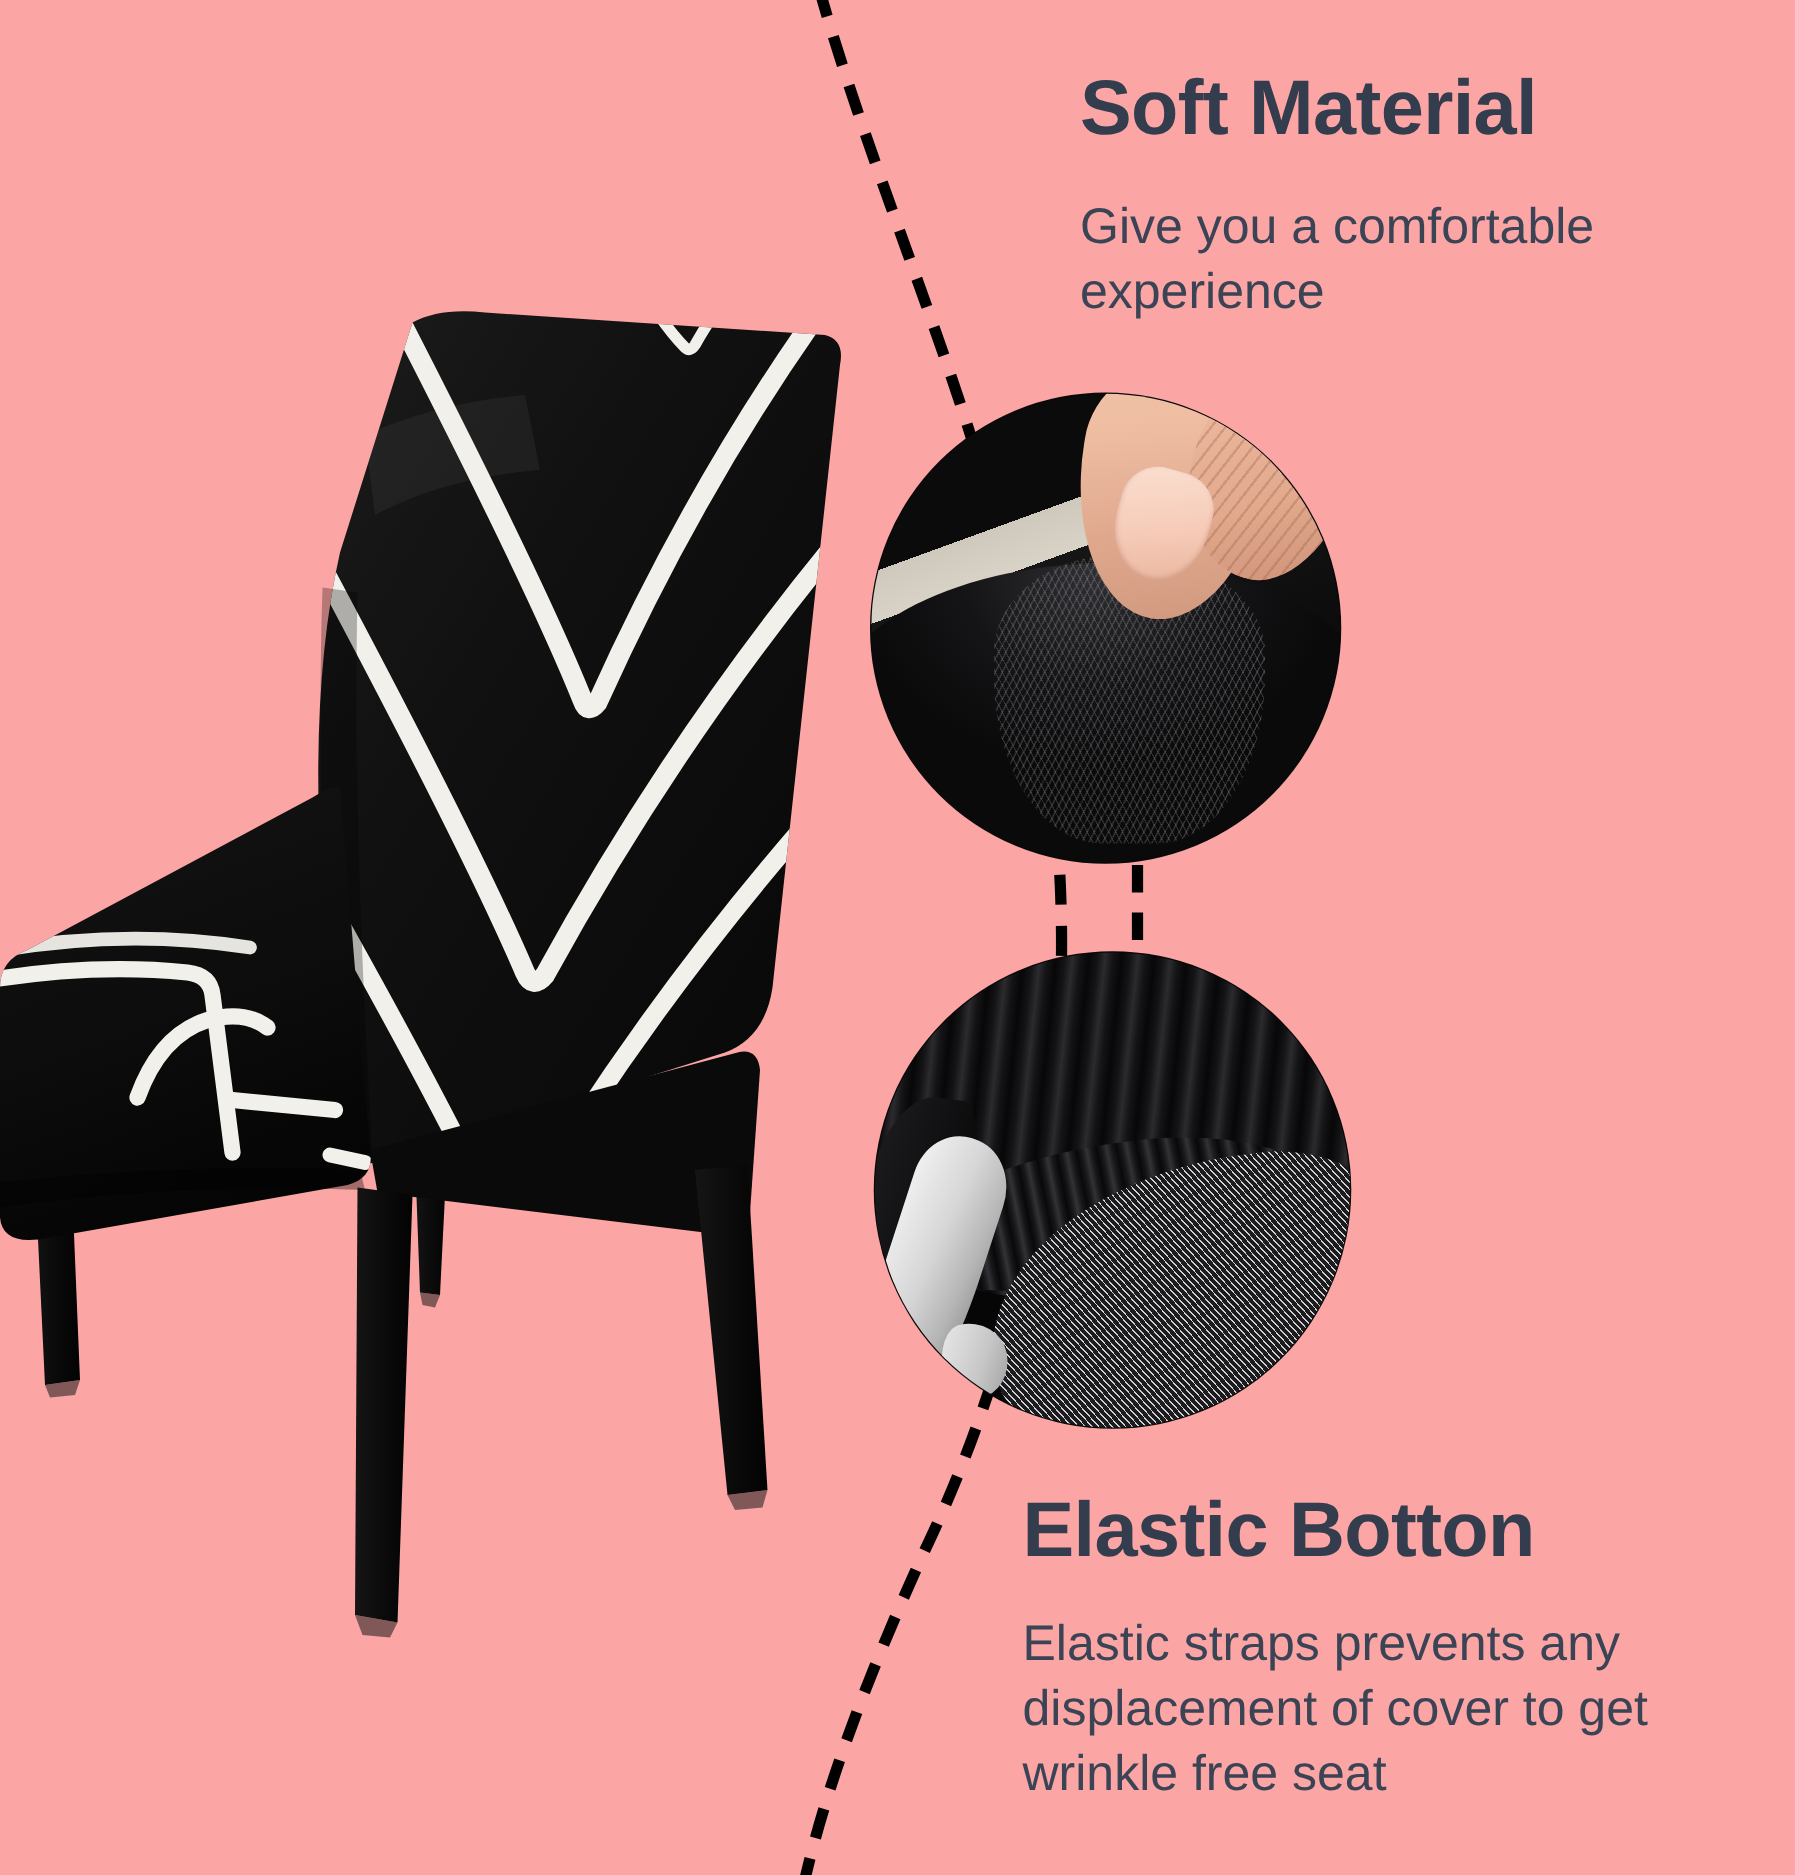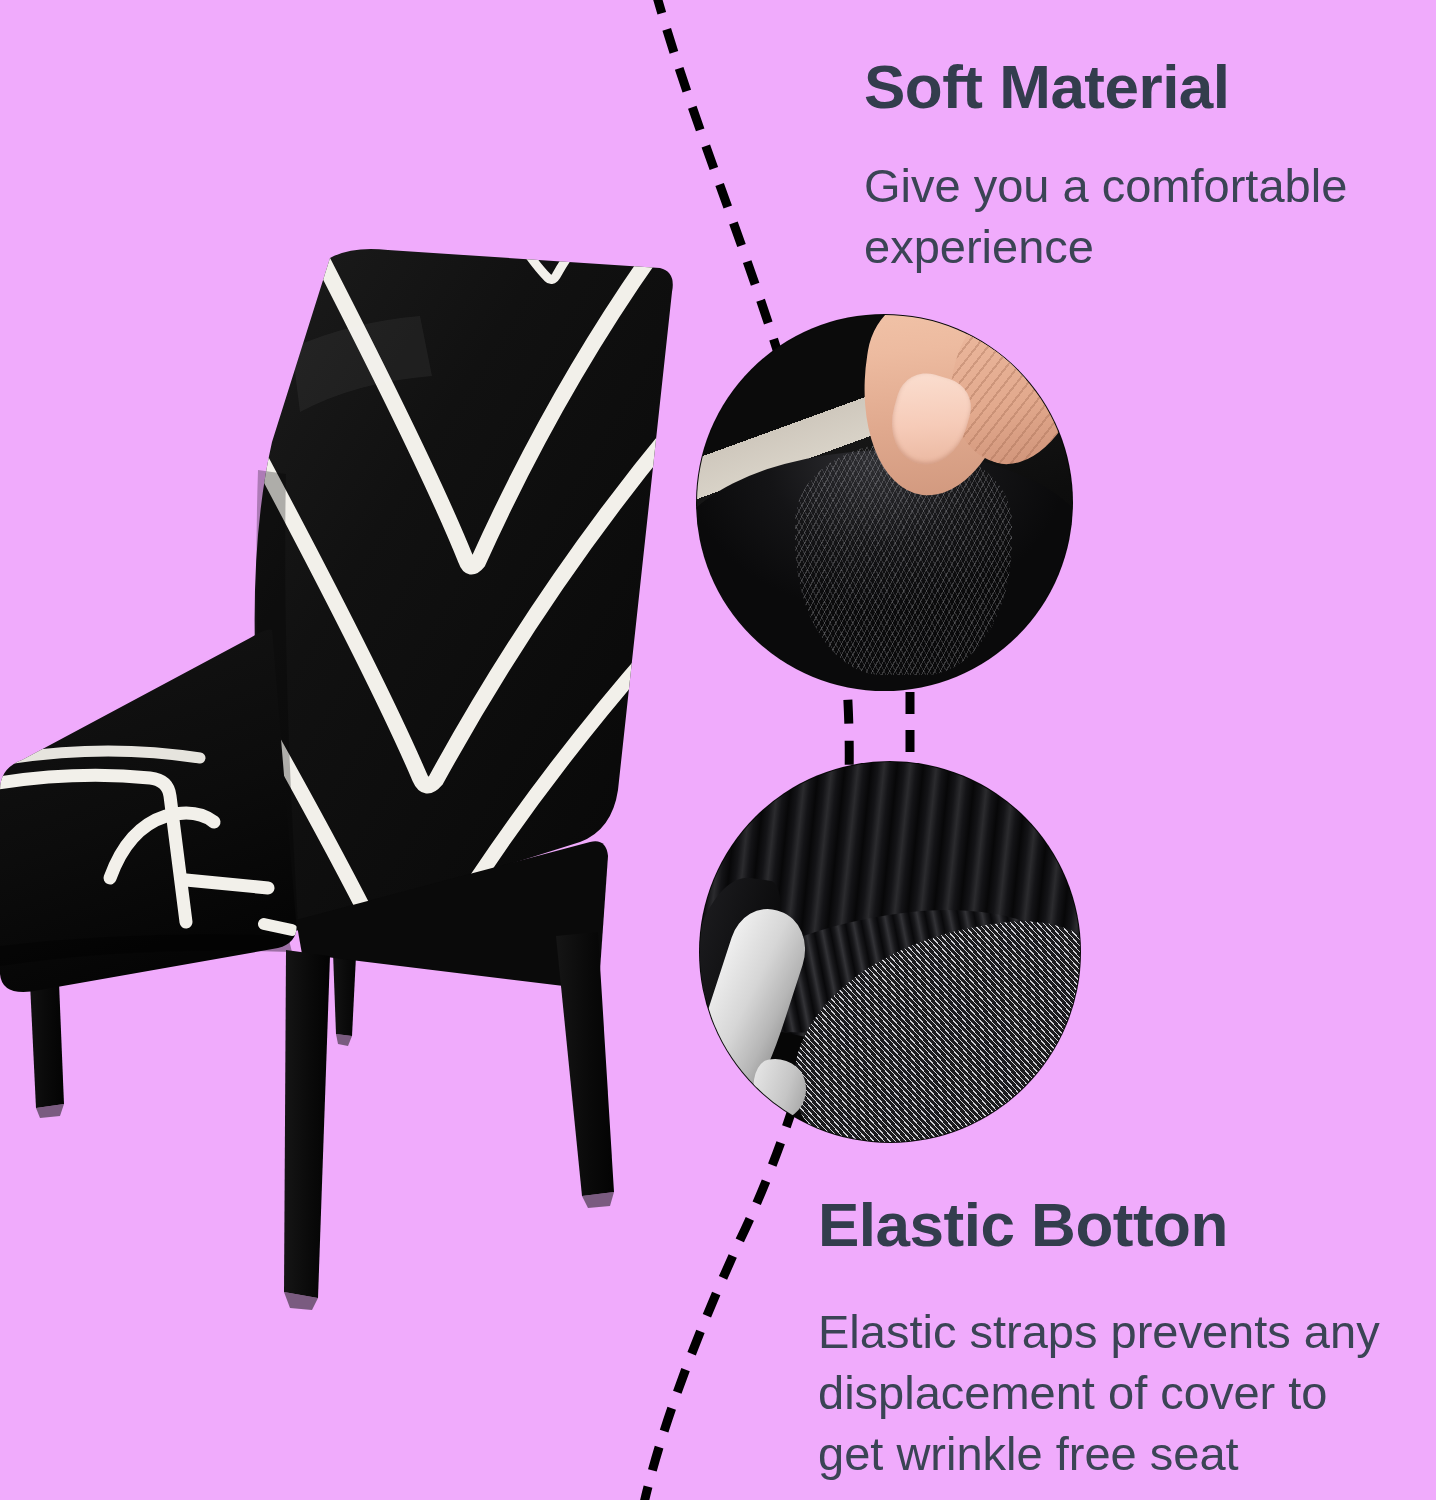--- a/index.html
+++ b/index.html
@@ -6,21 +6,21 @@
   * { box-sizing: border-box; margin: 0; padding: 0; }
   html, body {
     width: 1436px; height: 1500px;
     background: #ffffff;
     font-family: "Liberation Sans", sans-serif;
     overflow: hidden;
   }
   #stage {
     position: relative;
     width: 1436px; height: 1500px;
-    background: #f0abfc;
+    background: #fca5a5;
   }
 
   
   .divider-svg {
     position: absolute; left: 0; top: 0;
     width: 1436px; height: 1500px;
     pointer-events: none;
     z-index: 2;
   }
 
@@ -28,29 +28,29 @@
   .text-block { position: absolute; z-index: 6; }
   .feature-heading {
     font-size: 62px;
     font-weight: bold;
     letter-spacing: -0.5px;
     line-height: 1.08;
     color: #333d4d;
     white-space: nowrap;
   }
   .feature-body {
-    font-size: 47px;
+    font-size: 40px;
     font-weight: normal;
     line-height: 1.30;
     color: #3b4455;
   }
   #soft-block    { left: 864px; top: 54px; }
   #soft-block .feature-body { margin-top: 34px; width: 510px; }
   #elastic-block { left: 818px; top: 1192px; }
-  #elastic-block .feature-body { margin-top: 42px; width: 570px; }
+  #elastic-block .feature-body { margin-top: 30px; width: 570px; }
 
   
   .detail-circle {
     position: absolute;
     border-radius: 50%;
     overflow: hidden;
     background: #000;
     z-index: 4;
     box-shadow: 0 0 0 1px #0a0a0a;
   }

